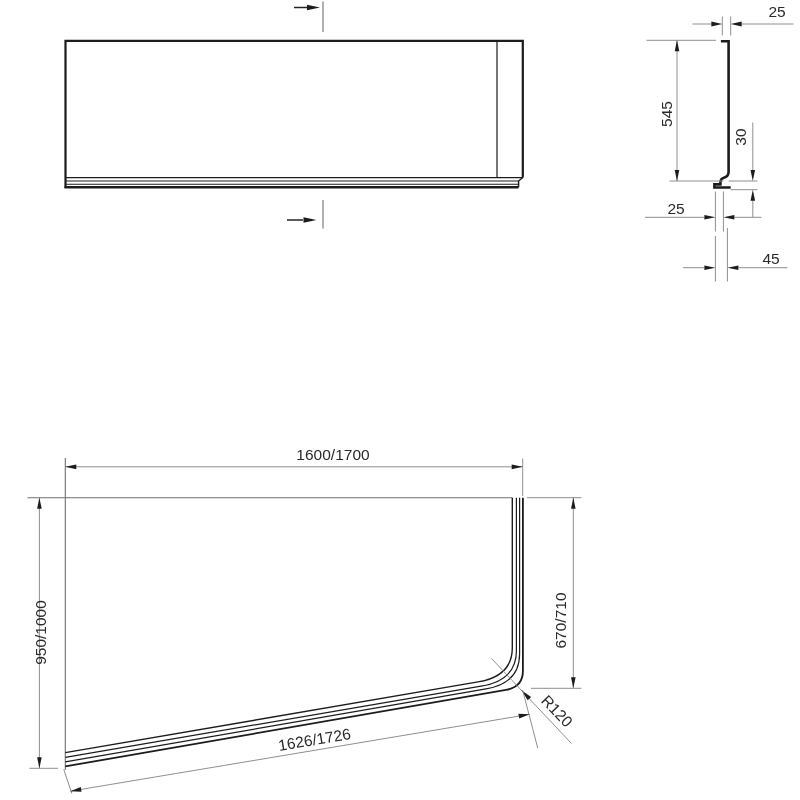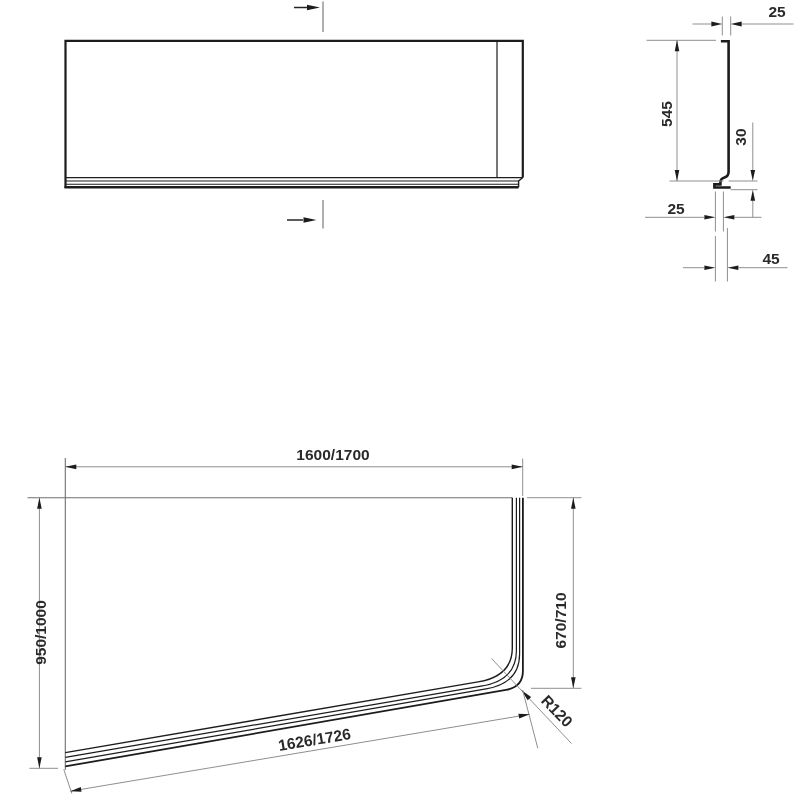--- a/index.html
+++ b/index.html
@@ -1,19 +1,19 @@
 <!DOCTYPE html>
 <html style="--edge: #1c1c1c; --dim: #8f8f8f; --cons: #6f6f6f; --text: #2a2a2a; --background: #ffffff;"><head>
   <meta charset="utf-8">
   <style>
     :root{
       --edge:#1c1c1c; --dim:#8f8f8f; --cons:#6f6f6f; --text:#2a2a2a; --background:#ffffff;
     }
     html,body{margin:0;padding:0;background:var(--background);}
-    .stage{width:800px;height:800px;background:var(--background);position:relative;overflow:hidden;font-weight:bold;}
+    .stage{width:800px;height:800px;background:var(--background);position:relative;overflow:hidden;}
     svg{display:block;}
     .edge{stroke:var(--edge);fill:none;stroke-linejoin:miter;stroke-linecap:butt;}
     .w10{stroke-width:1.1;} .w12{stroke-width:1.2;} .w14{stroke-width:1.4;}
     .w18{stroke-width:1.8;} .w22{stroke-width:2.2;} .w24{stroke-width:2.4;}
     .profile{stroke:var(--edge);stroke-width:2.6;fill:none;stroke-linejoin:miter;}
     .dim{stroke:var(--dim);stroke-width:1;fill:none;}
     .cons{stroke:var(--cons);stroke-width:1.1;fill:none;}
     .mark{stroke:#242424;stroke-width:1.5;fill:none;}
     .arrow{fill:var(--edge);stroke:none;}
     .dim-text{font-family:"Liberation Sans",sans-serif;font-size:15.5px;fill:var(--text);}

